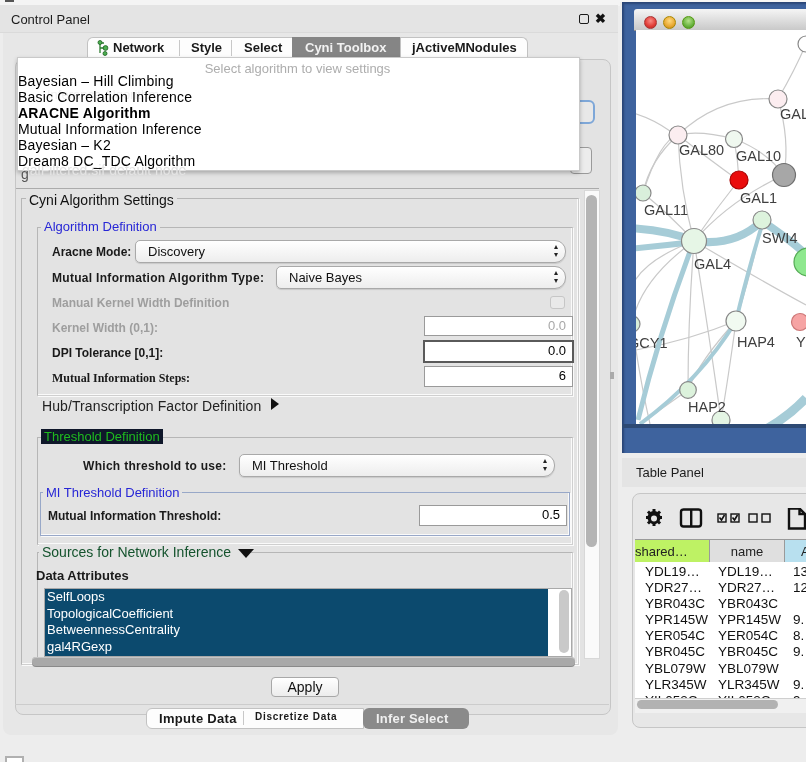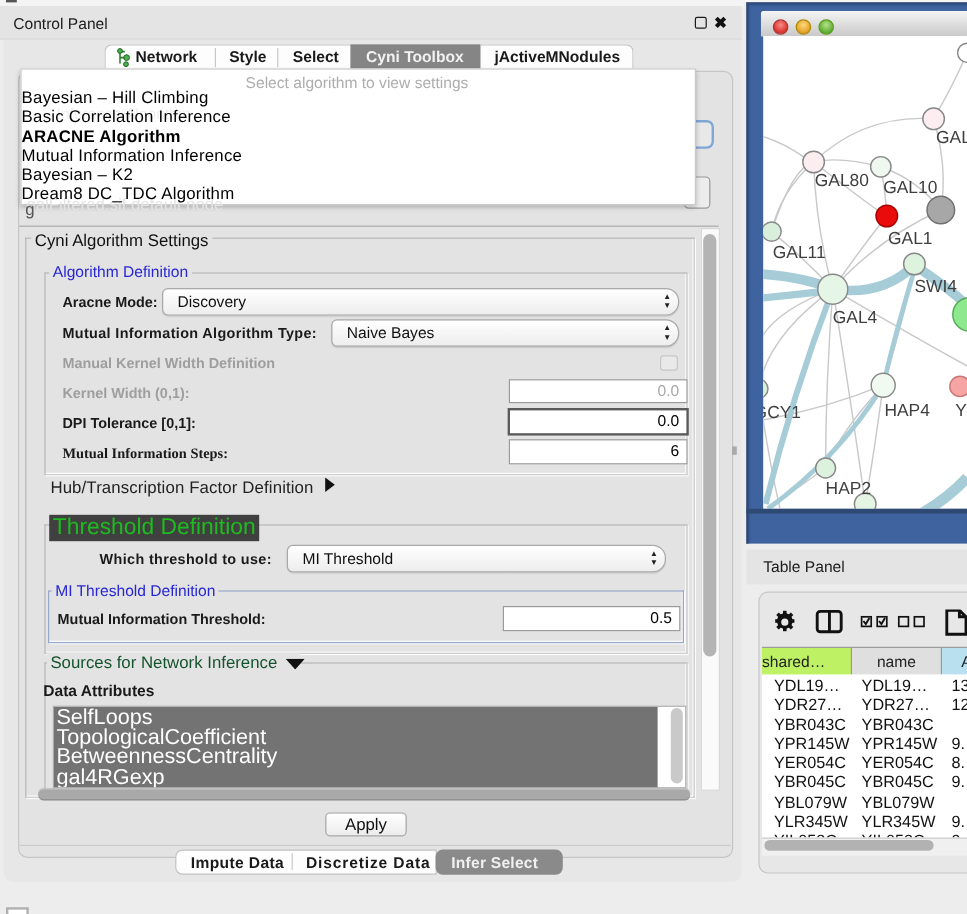--- a/index.html
+++ b/index.html
@@ -95,53 +95,53 @@
 
   <div class="abs" style="left:52px;top:371px;font-size:12px;font-weight:bold;color:#1a1a1a;font-family:Liberation Serif, serif;">Mutual Information Steps:</div>
   <div class="abs field" style="left:424px;top:366px;width:141px;height:19px;color:#000;">6</div>
 
   <div class="abs" style="left:42px;top:398px;font-size:14px;letter-spacing:0.1px;color:#222;">Hub/Transcription Factor Definition</div>
   <svg class="abs" style="left:270px;top:398px;" width="10" height="12">
       <path d="M1 0 L9 6 L1 12 Z" fill="#111"></path>
     </svg>
 
   <div class="abs etched" style="left:37px;top:437px;width:534px;height:106px;"></div>
-  <div class="abs" style="left:41px;top:429px;background:#404040;padding:0 3px;font-size:19px;color:#1fba1f;">Threshold Definition</div>
+  <div class="abs" style="left:41px;top:429px;background:#0f172a;padding:0 3px;font-size:13px;color:#1fba1f;">Threshold Definition</div>
 
   <div class="abs" style="left:83px;top:459px;font-size:12px;letter-spacing:0.3px;font-weight:bold;color:#1a1a1a;">Which threshold to use:</div>
   <div class="abs combo" style="left:239px;top:454px;width:314px;height:21px;">
       <span>MI Threshold</span>
     </div>
 
   <div class="abs etched" style="left:40px;top:492px;width:528px;height:42px;border-color:#98a8c8;"></div>
   <div class="abs" style="left:43px;top:485px;background:#e3e3e3;padding:0 3px;font-size:13px;color:#2726d6;">MI Threshold Definition</div>
   <div class="abs" style="left:48px;top:509px;font-size:12px;font-weight:bold;color:#1a1a1a;">Mutual Information Threshold:</div>
   <div class="abs field" style="left:419px;top:505px;width:140px;height:19px;color:#000;">0.5</div>
 
   <div class="abs etched" style="left:37px;top:552px;width:534px;height:108px;"></div>
   <div class="abs" style="left:39px;top:544px;background:#e3e3e3;padding:0 3px;font-size:14px;color:#14532d;">Sources for Network Inference&nbsp;&nbsp;&nbsp;&nbsp;</div>
   <svg class="abs" style="left:238px;top:549px;" width="16" height="9">
       <path d="M0 0 L16 0 L8 9 Z" fill="#111"></path>
     </svg>
   <div class="abs" style="left:36px;top:568px;font-size:13px;font-weight:bold;color:#1a1a1a;">Data Attributes</div>
 
   <div class="abs" style="left:44px;top:588px;width:526px;height:67px;background:#ffffff;border:1px solid #a9a9a9;overflow:hidden;">
-    <div style="position:absolute;left:0;top:0;width:501px;height:82px;background:#737373;color:#fff;font-size:18px;line-height:16.5px;padding-left:2px;padding-top:0px;">SelfLoops<br>TopologicalCoefficient<br>BetweennessCentrality<br>gal4RGexp</div>
+    <div style="position:absolute;left:0;top:0;width:501px;height:82px;background:#0c4a6e;color:#fff;font-size:13px;line-height:16.5px;padding-left:2px;padding-top:0px;">SelfLoops<br>TopologicalCoefficient<br>BetweennessCentrality<br>gal4RGexp</div>
     <div style="position:absolute;right:2px;top:1px;width:10px;height:63px;background:#c9c9c9;border-radius:5px;"></div>
   </div>
 
   <div class="abs" style="left:32px;top:657px;width:543px;height:9px;background:#a9a9a9;border-radius:4px;box-shadow:inset 0 1px 0 #c6c6c6, 0 1px 0 #8a8a8a;"></div>
 
   <div class="abs" style="left:271px;top:677px;width:66px;height:18px;background:linear-gradient(#ffffff,#ececec);border:1px solid #a8a8a8;border-radius:4px;text-align:center;font-size:14px;color:#111;line-height:18px;">Apply</div>
 
   <div class="abs" style="left:15px;top:704px;width:594px;height:1px;background:#cccccc;"></div>
   <div class="abs" style="left:146px;top:708px;width:216px;height:19px;background:#fdfdfd;border:1px solid #c2c2c2;border-radius:6px 0 0 6px;"></div>
   <div class="abs" style="left:159px;top:711px;font-size:13px;letter-spacing:0.3px;font-weight:bold;color:#1a1a1a;">Impute Data</div>
   <div class="abs" style="left:243px;top:711px;width:1px;height:14px;background:#c8c8c8;"></div>
-  <div class="abs" style="left:255px;top:711px;font-size:13px;letter-spacing:0.7px;font-weight:bold;color:#1a1a1a;text-align:right;">Discretize Data</div>
+  <div class="abs" style="left:255px;top:711px;font-size:10px;letter-spacing:0.7px;font-weight:bold;color:#1a1a1a;text-align:right;">Discretize Data</div>
   <div class="abs" style="left:363px;top:708px;width:106px;height:21px;background:#8a8a8a;border-radius:6px;"></div>
   <div class="abs" style="left:376px;top:711px;font-size:13px;letter-spacing:0.2px;font-weight:bold;color:#f0f0f0;">Infer Select</div>
 
   <div class="abs" style="left:584px;top:190px;width:14px;height:467px;background:#fafafa;border:1px solid #d8d8d8;"></div>
   <div class="abs" style="left:586px;top:195px;width:11px;height:352px;background:#b4b4b4;border-radius:6px;"></div>
 
   <div class="abs" style="left:5px;top:756px;width:15px;height:10px;background:#fff;border:2px solid #b0b0b0;"></div>
 
   <div class="abs" style="left:610px;top:372px;width:4px;height:7px;background:#aaa;"></div>
 

